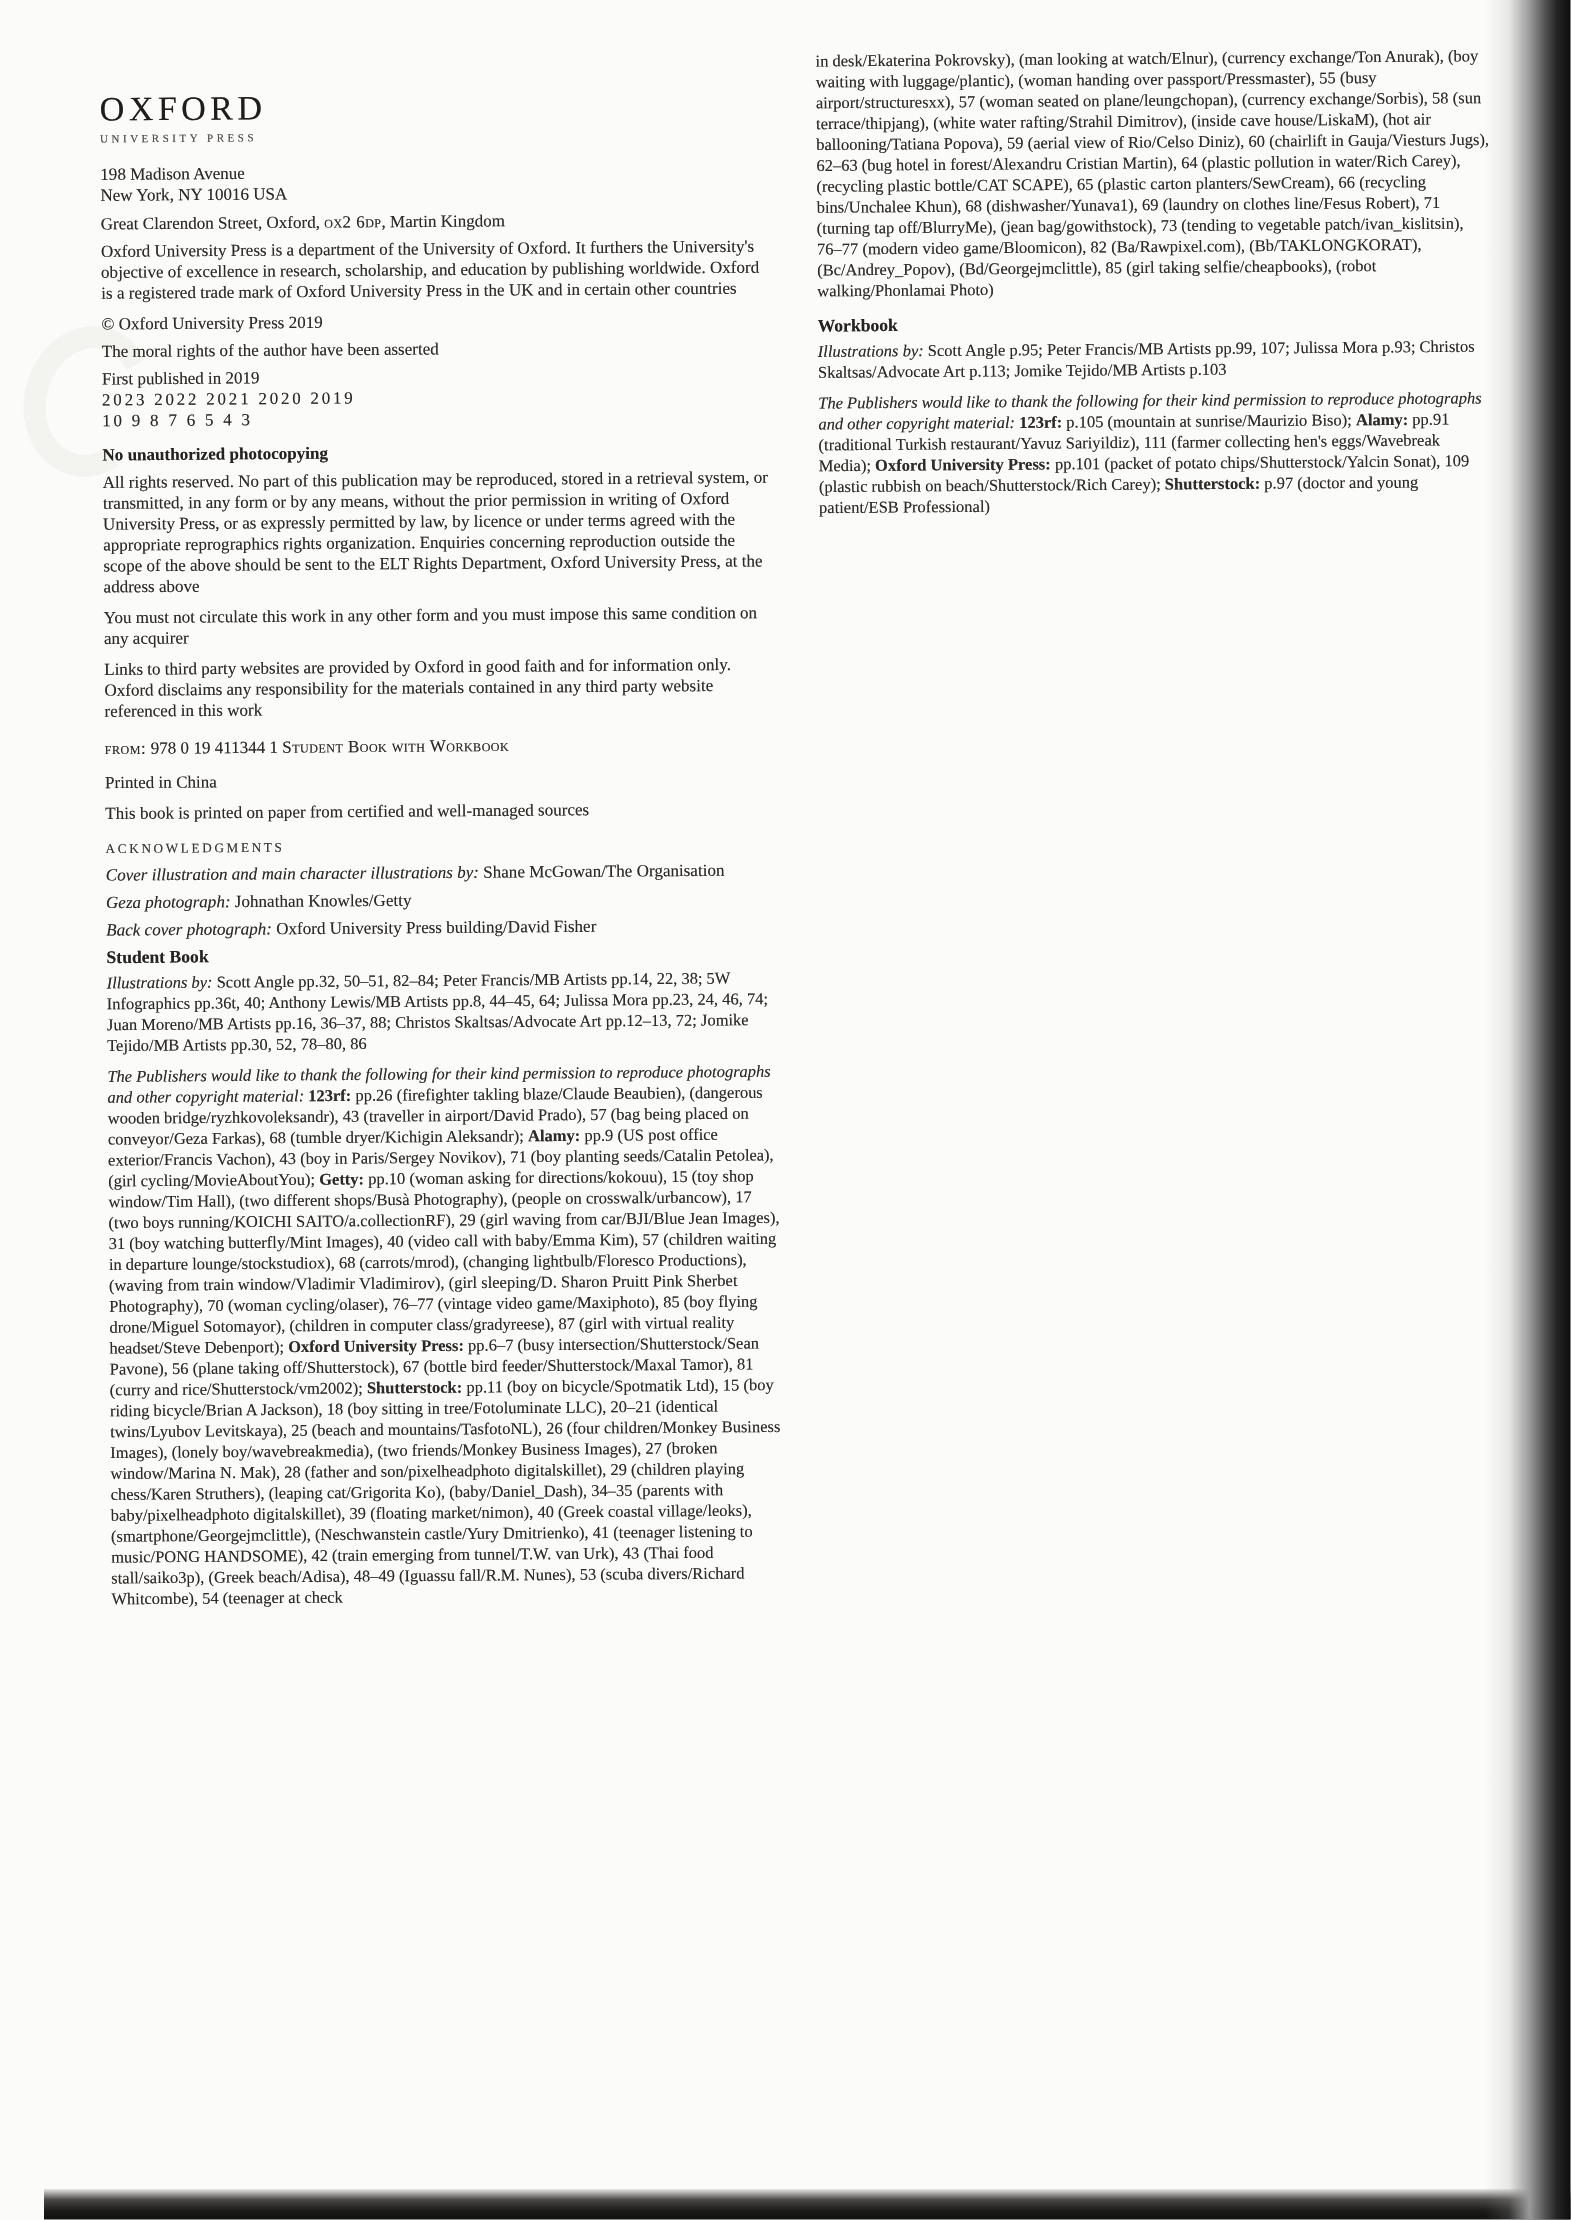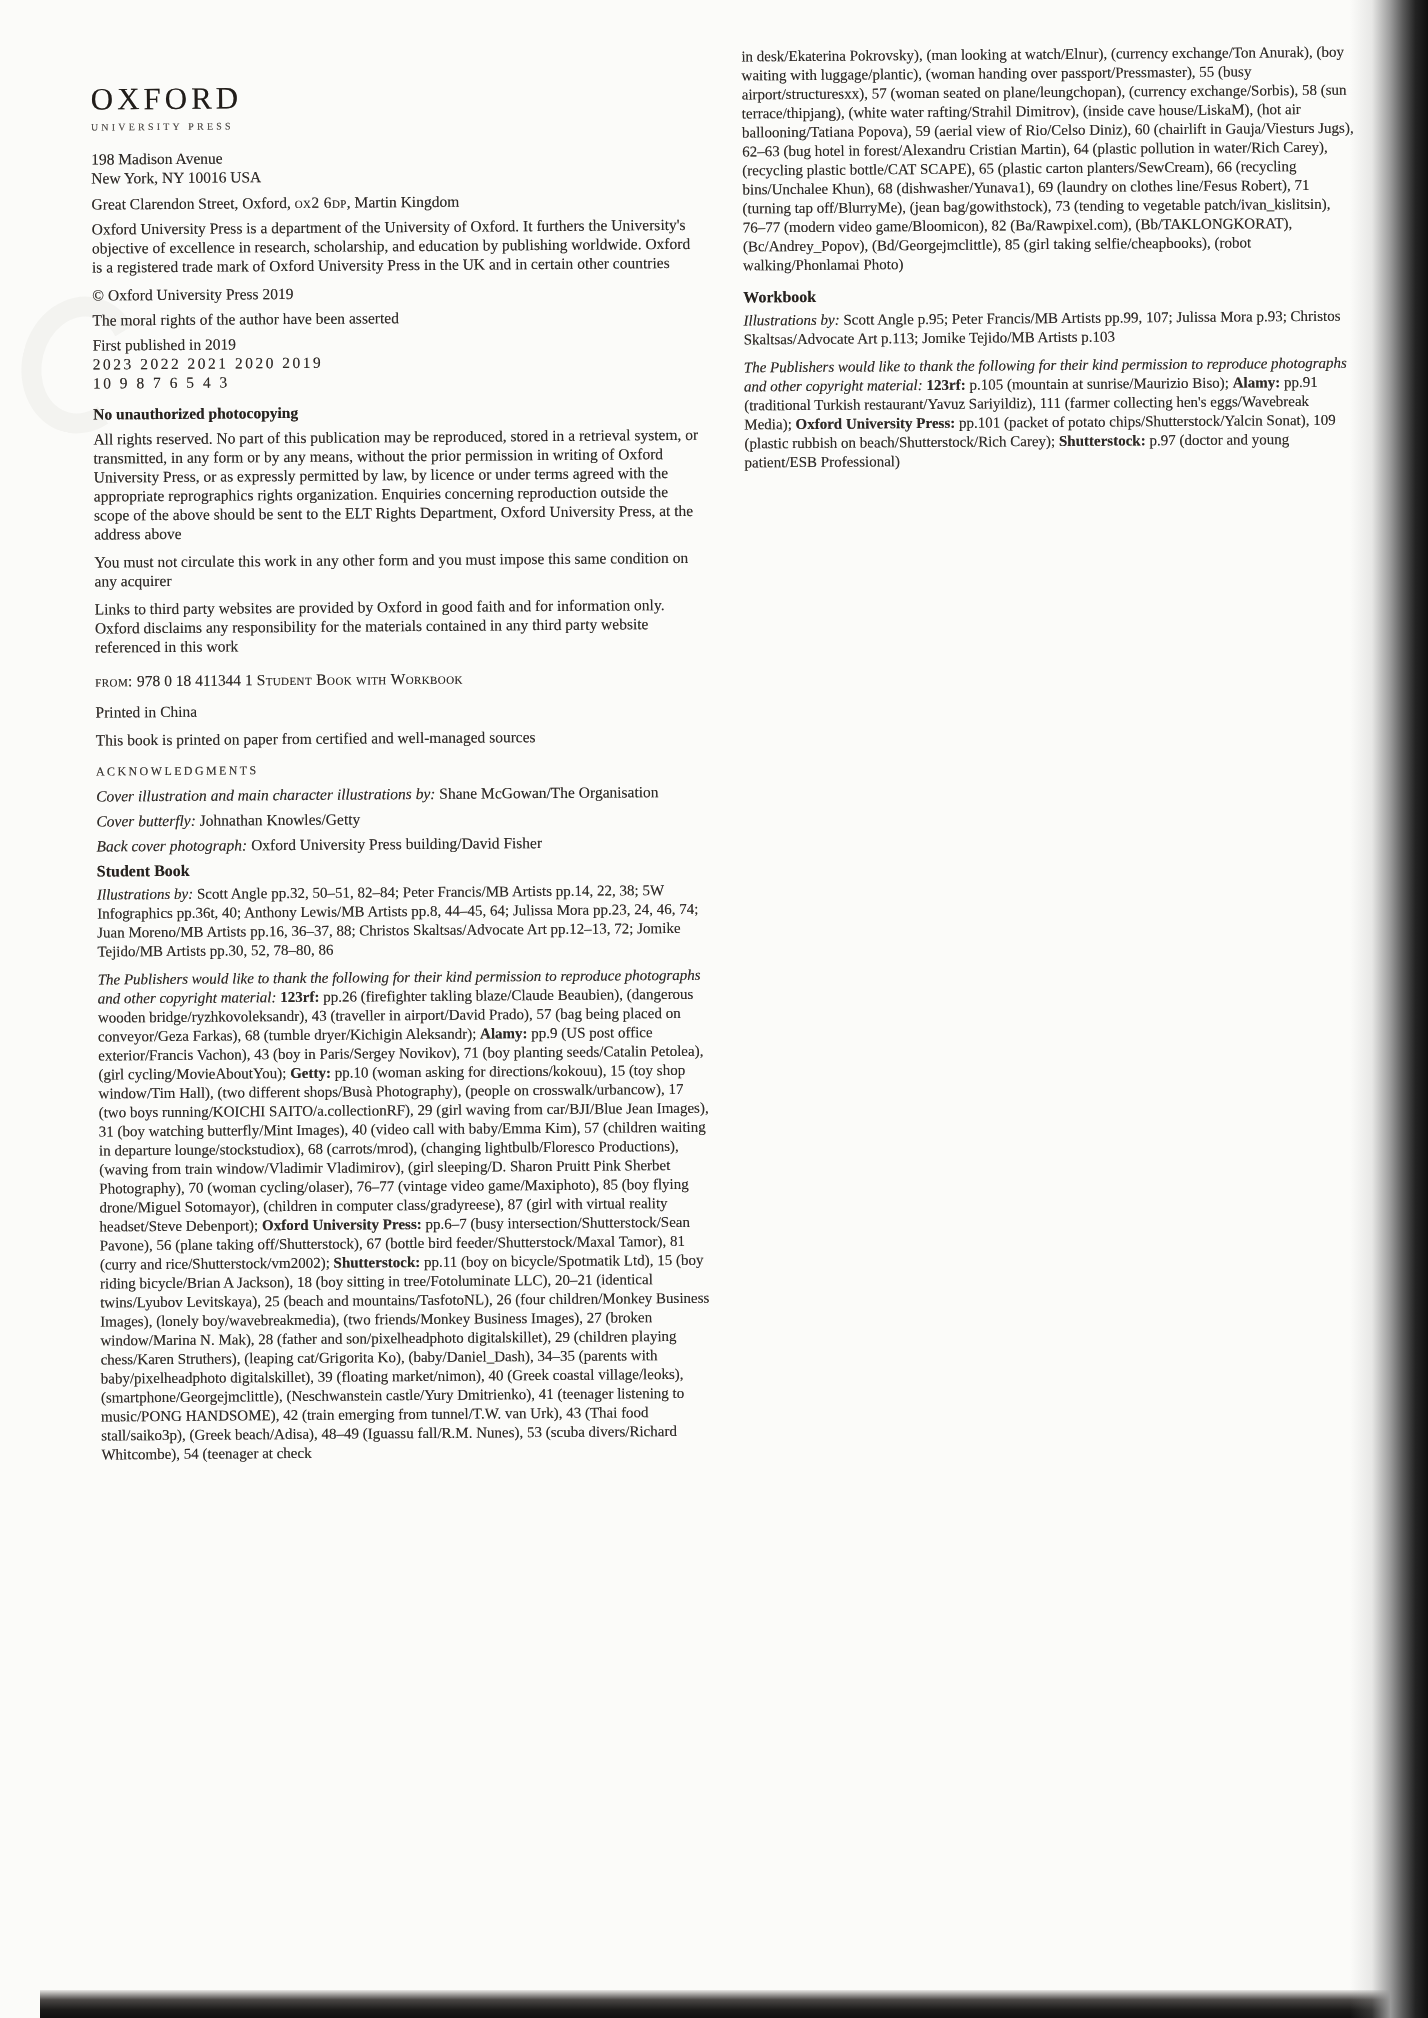--- a/index.html
+++ b/index.html
@@ -131,31 +131,31 @@
       </p>
 
       <h3 class="inline-heading">No unauthorized photocopying</h3>
 
       <p>All rights reserved. No part of this publication may be reproduced, stored in a retrieval system, or transmitted, in any form or by any means, without the prior permission in writing of Oxford University Press, or as expressly permitted by law, by licence or under terms agreed with the appropriate reprographics rights organization. Enquiries concerning reproduction outside the scope of the above should be sent to the ELT Rights Department, Oxford University Press, at the address above</p>
 
       <p>You must not circulate this work in any other form and you must impose this same condition on any acquirer</p>
 
       <p class="gap-lg">Links to third party websites are provided by Oxford in good faith and for information only. Oxford disclaims any responsibility for the materials contained in any third party website referenced in this work</p>
 
-      <p class="gap-md"><span class="run-sc">from: </span><span>978 0 18 411344 1 </span><span class="run-sc">Student Book with Workbook</span></p>
+      <p class="gap-md"><span class="run-sc">from: </span><span>978 0 19 411344 1 </span><span class="run-sc">Student Book with Workbook</span></p>
 
       <p>Printed in China</p>
 
       <p class="gap-lg">This book is printed on paper from certified and well-managed sources</p>
 
       <h4 class="ack-heading">ACKNOWLEDGMENTS</h4>
 
       <p class="gap-sm"><span class="run-i">Cover illustration and main character illustrations by: </span><span>Shane McGowan/The Organisation</span></p>
 
-      <p class="gap-sm"><span class="run-i">Cover butterfly: </span><span>Johnathan Knowles/Getty</span></p>
+      <p class="gap-sm"><span class="run-i">Geza photograph: </span><span>Johnathan Knowles/Getty</span></p>
 
       <p class="gap-sm"><span class="run-i">Back cover photograph: </span><span>Oxford University Press building/David Fisher</span></p>
 
       <h3 class="section-heading">Student Book</h3>
 
       <p class="credits"><span class="run-i">Illustrations by: </span><span>Scott Angle pp.32, 50–51, 82–84; Peter Francis/MB Artists pp.14, 22, 38; 5W Infographics pp.36t, 40; Anthony Lewis/MB Artists pp.8, 44–45, 64; Julissa Mora pp.23, 24, 46, 74; Juan Moreno/MB Artists pp.16, 36–37, 88; Christos Skaltsas/Advocate Art pp.12–13, 72; Jomike Tejido/MB Artists pp.30, 52, 78–80, 86</span></p>
 
       <p class="credits"><span class="run-i">The Publishers would like to thank the following for their kind permission to reproduce photographs and other copyright material: </span><span class="run-b">123rf:</span><span> pp.26 (firefighter takling blaze/Claude Beaubien), (dangerous wooden bridge/ryzhkovoleksandr), 43 (traveller in airport/David Prado), 57 (bag being placed on conveyor/Geza Farkas), 68 (tumble dryer/Kichigin Aleksandr); </span><span class="run-b">Alamy:</span><span> pp.9 (US post office exterior/Francis Vachon), 43 (boy in Paris/Sergey Novikov), 71 (boy planting seeds/Catalin Petolea), (girl cycling/MovieAboutYou); </span><span class="run-b">Getty:</span><span> pp.10 (woman asking for directions/kokouu), 15 (toy shop window/Tim Hall), (two different shops/Busà Photography), (people on crosswalk/urbancow), 17 (two boys running/KOICHI SAITO/a.collectionRF), 29 (girl waving from car/BJI/Blue Jean Images), 31 (boy watching butterfly/Mint Images), 40 (video call with baby/Emma Kim), 57 (children waiting in departure lounge/stockstudiox), 68 (carrots/mrod), (changing lightbulb/Floresco Productions), (waving from train window/Vladimir Vladimirov), (girl sleeping/D. Sharon Pruitt Pink Sherbet Photography), 70 (woman cycling/olaser), 76–77 (vintage video game/Maxiphoto), 85 (boy flying drone/Miguel Sotomayor), (children in computer class/gradyreese), 87 (girl with virtual reality headset/Steve Debenport); </span><span class="run-b">Oxford University Press:</span><span> pp.6–7 (busy intersection/Shutterstock/Sean Pavone), 56 (plane taking off/Shutterstock), 67 (bottle bird feeder/Shutterstock/Maxal Tamor), 81 (curry and rice/Shutterstock/vm2002); </span><span class="run-b">Shutterstock:</span><span> pp.11 (boy on bicycle/Spotmatik Ltd), 15 (boy riding bicycle/Brian A Jackson), 18 (boy sitting in tree/Fotoluminate LLC), 20–21 (identical twins/Lyubov Levitskaya), 25 (beach and mountains/TasfotoNL), 26 (four children/Monkey Business Images), (lonely boy/wavebreakmedia), (two friends/Monkey Business Images), 27 (broken window/Marina N. Mak), 28 (father and son/pixelheadphoto digitalskillet), 29 (children playing chess/Karen Struthers), (leaping cat/Grigorita Ko), (baby/Daniel_Dash), 34–35 (parents with baby/pixelheadphoto digitalskillet), 39 (floating market/nimon), 40 (Greek coastal village/leoks), (smartphone/Georgejmclittle), (Neschwanstein castle/Yury Dmitrienko), 41 (teenager listening to music/PONG HANDSOME), 42 (train emerging from tunnel/T.W. van Urk), 43 (Thai food stall/saiko3p), (Greek beach/Adisa), 48–49 (Iguassu fall/R.M. Nunes), 53 (scuba divers/Richard Whitcombe), 54 (teenager at check</span></p>
 
     </div>

